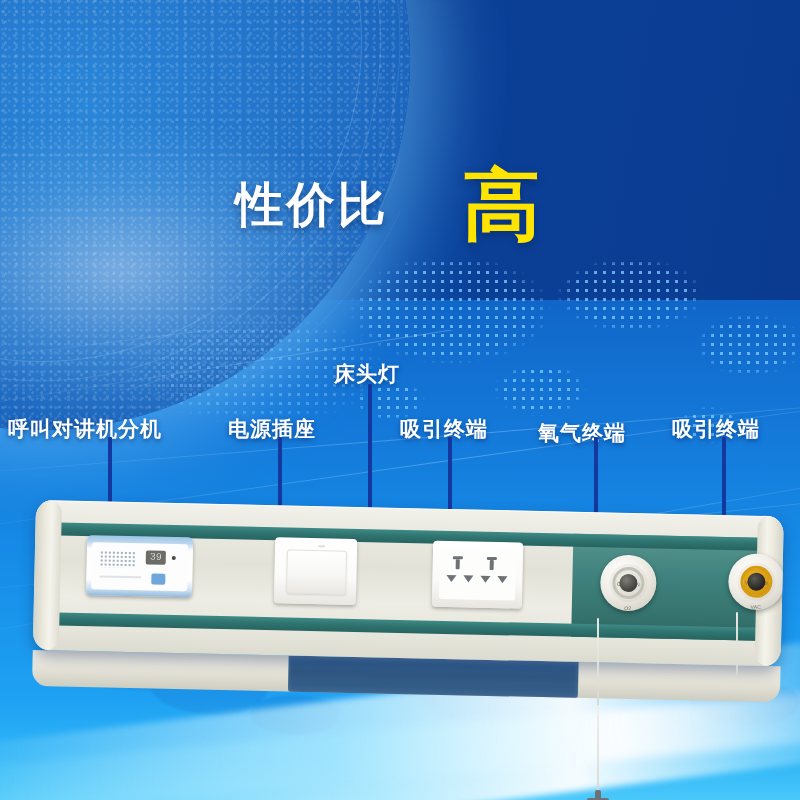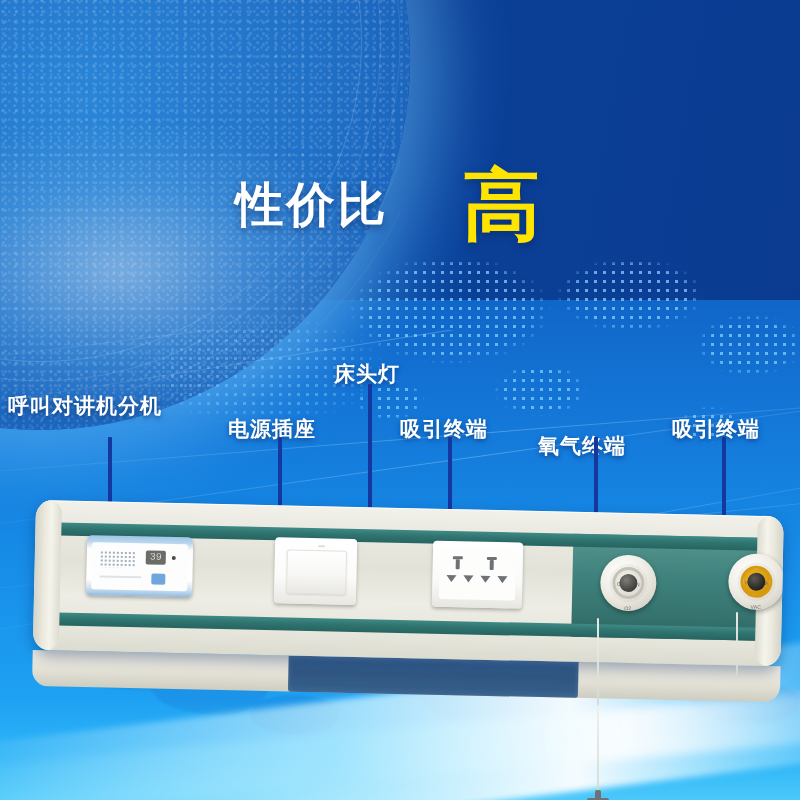--- a/index.html
+++ b/index.html
@@ -321,32 +321,32 @@
   <div class="swoosh"></div>
   <div class="swoosh2"></div>
 
 
   <div class="subline">
     <div class="sub-white">性价比</div>
     <div class="sub-big">高</div>
   </div>
 
   <div id="callouts">
-      <div class="callout-label" style="left: 8px; top: 392px;">呼叫对讲机分机</div>
+      <div class="callout-label" style="left: 8px; top: 415px;">呼叫对讲机分机</div>
       <div class="lead" style="left: 108px; top: 437px; height: 70px;"></div>
       <div class="ring" style="left: 60px; top: 521px; width: 112px; height: 68px;"></div>
       <div class="callout-label" style="left: 228px; top: 415px;">电源插座</div>
       <div class="lead" style="left: 278px; top: 437px; height: 80px;"></div>
       <div class="ring" style="left: 240px; top: 524px; width: 96px; height: 66px;"></div>
       <div class="callout-label" style="left: 334px; top: 360px;">床头灯</div>
       <div class="lead" style="left: 368px; top: 384px; height: 226px;"></div>
       <div class="callout-label" style="left: 400px; top: 415px;">吸引终端</div>
       <div class="lead" style="left: 448px; top: 437px; height: 82px;"></div>
       <div class="ring" style="left: 402px; top: 525px; width: 98px; height: 66px;"></div>
-      <div class="callout-label" style="left: 538px; top: 432px;">氧气终端</div>
+      <div class="callout-label" style="left: 538px; top: 419px;">氧气终端</div>
       <div class="lead" style="left: 594px; top: 437px; height: 80px;"></div>
       <div class="ring oval" style="left: 567px; top: 523px; width: 56px; height: 72px;"></div>
       <div class="callout-label" style="left: 672px; top: 415px;">吸引终端</div>
       <div class="lead" style="left: 722px; top: 437px; height: 78px;"></div>
       <div class="ring oval" style="left: 694px; top: 519px; width: 58px; height: 72px;"></div>
     </div>
 
   <div class="panel-wrap">
     <div class="panel">
 

